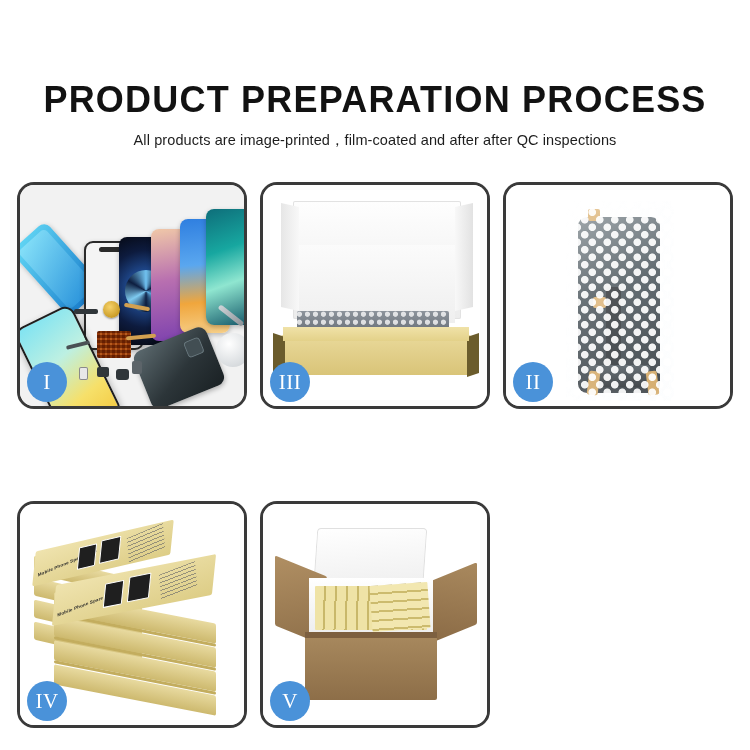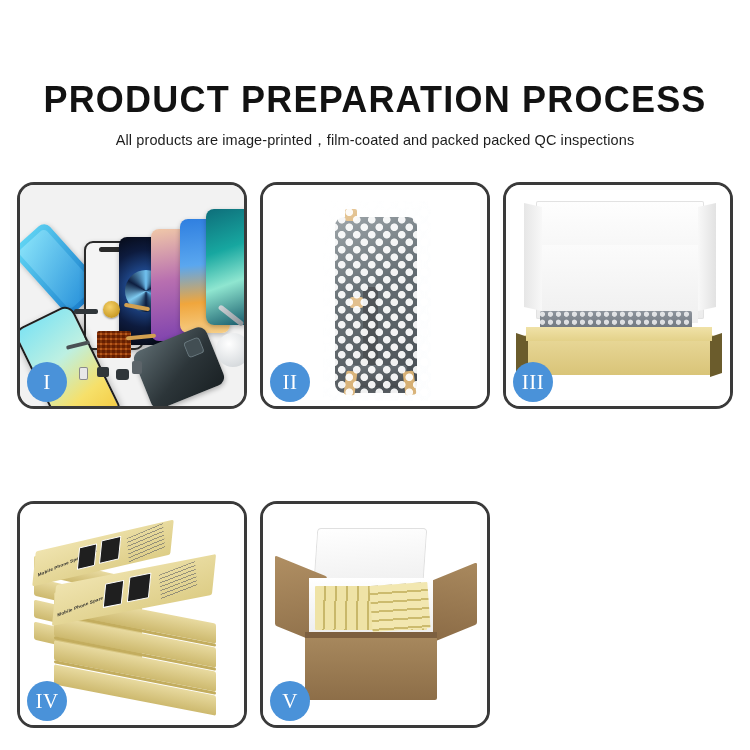--- a/index.html
+++ b/index.html
@@ -181,21 +181,21 @@
   .seam{position:absolute;background:rgba(120,94,60,.55);}
   .tapep{position:absolute;background:#b99a6e;border-radius:1px;}
 </style>
 </head>
 <body>
 
 <div class="page">
 
   <div class="header">
     <div class="title">PRODUCT PREPARATION PROCESS</div>
-    <div class="subtitle">All products are image-printed，film-coated and packed packed QC inspections</div>
+    <div class="subtitle">All products are image-printed，film-coated and after after QC inspections</div>
   </div>
 
   <div class="grid">
 
     <div class="card">
       <div class="scene p1">
         <div class="ph ph1"></div>
         <div class="ph ph2"></div>
         <div class="ph ph3">
             <div class="burst"></div>
@@ -215,45 +215,45 @@
         <div class="flexc" style="left:104px;top:120px;width:26px;transform:rotate(10deg);"></div>
         <div class="flexc" style="left:106px;top:150px;width:30px;transform:rotate(-6deg);"></div>
         <div class="flexc" style="left:46px;top:158px;width:24px;background:#4a5155;transform:rotate(-14deg);"></div>
         <div class="tool"></div>
         <div class="glove"></div>
       </div>
       <div class="badge">I</div>
     </div>
 
     <div class="card">
+      <div class="scene p3">
+        <div class="lid3"></div>
+        <div class="foam3"></div>
+        <div class="bub3"></div>
+        <div class="base3"></div>
+        <div class="front3"></div>
+      </div>
+      <div class="badge">III</div>
+    </div>
+
+    <div class="card">
       <div class="scene p2">
         <div class="bagwrap">
           <div class="screen-in"></div>
           <div class="tab-a"></div>
           <div class="tab-b"></div>
           <div class="tab-c"></div>
           <div class="tab-d"></div>
           <div class="bubble"></div>
         </div>
       </div>
       <div class="badge">II</div>
     </div>
 
     <div class="card">
-      <div class="scene p3">
-        <div class="lid3"></div>
-        <div class="foam3"></div>
-        <div class="bub3"></div>
-        <div class="base3"></div>
-        <div class="front3"></div>
-      </div>
-      <div class="badge">III</div>
-    </div>
-
-    <div class="card">
       <div class="scene p4">
 
         <div class="stackbox sb-side" style="left:14px;top:64px;width:108px;height:18px;transform:skewY(13deg);"></div>
         <div class="stackbox sb-side" style="left:14px;top:86px;width:108px;height:18px;transform:skewY(13deg);"></div>
         <div class="stackbox sb-side" style="left:14px;top:108px;width:108px;height:18px;transform:skewY(13deg);"></div>
         <div class="stackbox sb-side" style="left:14px;top:130px;width:108px;height:18px;transform:skewY(13deg);"></div>
 
         <div class="stackbox sb-top" style="left:14px;top:32px;width:138px;height:34px;transform:skewY(-13deg) skewX(-6deg);">
           <div class="lbl" style="left:4px;top:16px;">Mobile Phone Spare Parts</div>
           <div class="win" style="left:44px;top:6px;width:16px;height:20px;"></div>

